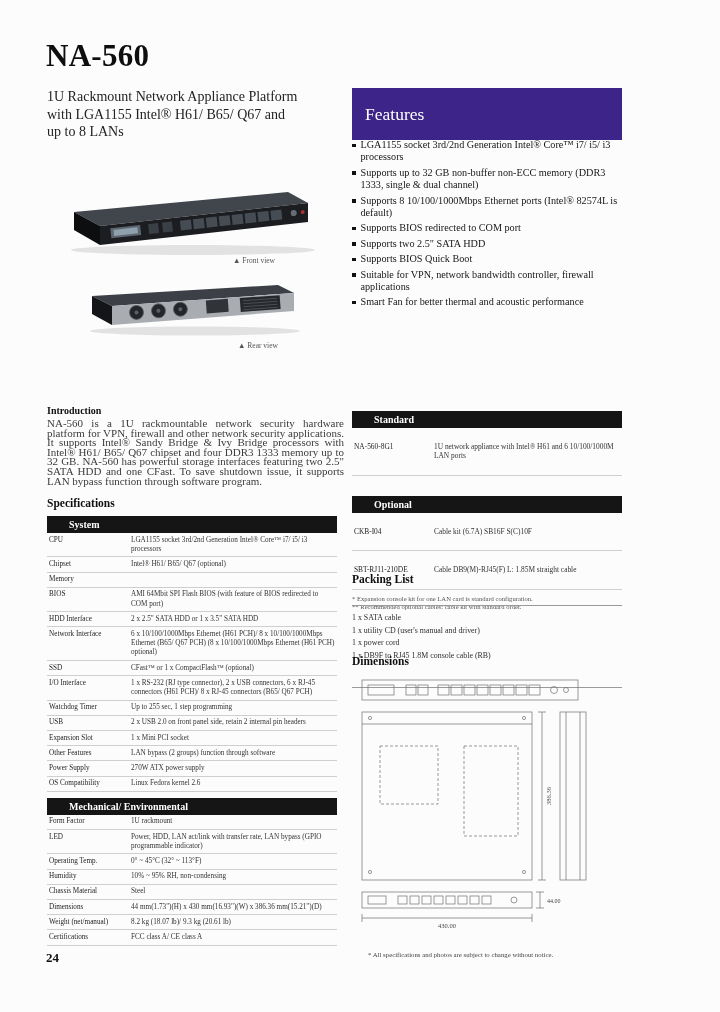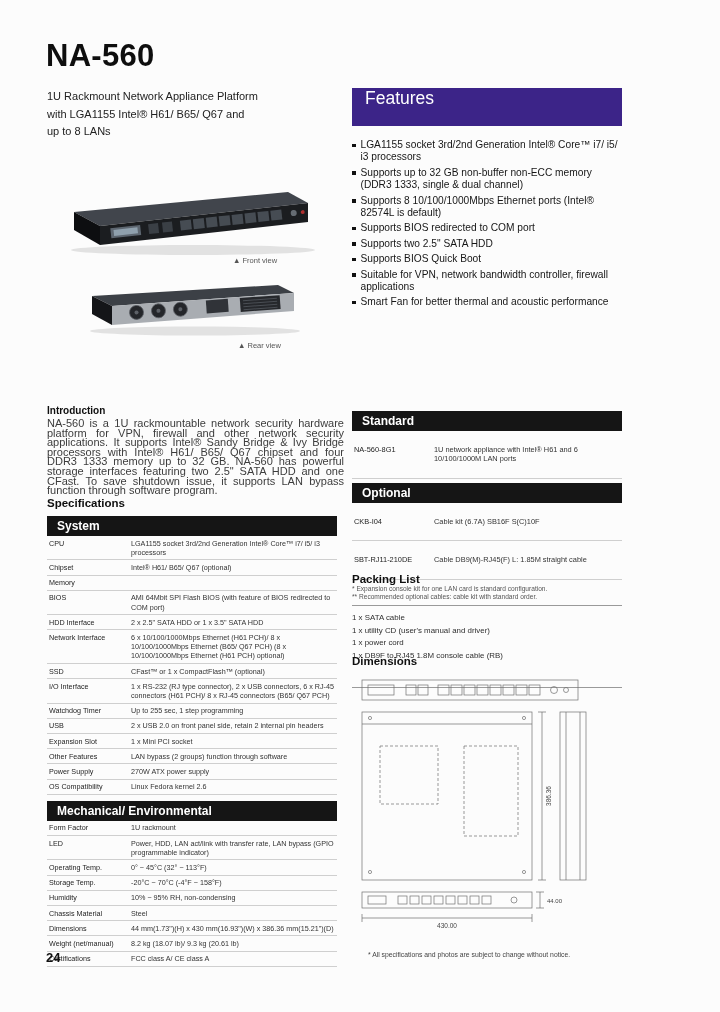--- a/index.html
+++ b/index.html
@@ -1,39 +1,39 @@
 <!DOCTYPE html>
 <html><head>
 <meta charset="utf-8">
 <style>
   *{margin:0;padding:0;box-sizing:border-box}
   html,body{background:#e9e9e9}
   .page{position:relative;width:720px;height:1012px;margin:0 auto;background:#fcfcfc;
-        font-family:Liberation Sans, sans-serif;color:#1a1a1a;overflow:hidden}
+        font-family:Liberation Serif, serif;color:#1a1a1a;overflow:hidden}
   .abs{position:absolute}
 
   .title{left:46px;top:38px;font-size:31px;font-weight:bold;color:#0e0e0e;letter-spacing:.3px}
-  .subtitle{left:47px;top:88px;font-size:11px;line-height:17.5px;color:#222;white-space:pre-line;width:300px}
-
-  .features-box{left:352px;top:88px;width:270px;height:38px;background:#3c2488;color:#fff;
-                font-size:17.5px;display:flex;align-items:flex-start;padding-left:13px}
+  .subtitle{left:47px;top:88px;font-size:14px;line-height:17.5px;color:#222;white-space:pre-line;width:300px}
+
+  .features-box{left:352px;top:88px;width:270px;height:52px;background:#3c2488;color:#fff;
+                font-size:17.5px;display:flex;align-items:center;padding-left:13px}
   .features-list{left:352px;top:139px;width:272px;list-style:none}
   .feat{display:flex;gap:5px;margin-bottom:3px;font-size:10.2px;line-height:12.4px;color:#161616}
   .blt{flex:0 0 auto;width:3.5px;height:3.5px;background:#111;margin-top:4.5px}
 
   .viewcap{font-size:7.5px;color:#555}
 
   .intro{left:47px;top:405px;width:297px}
   .intro h4{font-size:10px;font-weight:bold;color:#0f0f0f;margin-bottom:3px}
   .intro p{font-size:11px;line-height:9.6px;color:#3c3c3c;text-align:justify}
 
   .h3{font-size:11.5px;font-weight:bold;color:#0f0f0f;margin-bottom:7px}
   .h3.ruled{border-bottom:1px solid #9a9a9a;padding-bottom:20px;margin-bottom:6px}
 
-  .bar{background:#151515;color:#fff;font-size:12px;font-weight:bold;padding:3px 10px;margin-top:2px}
+  .bar{background:#151515;color:#fff;font-size:10px;font-weight:bold;padding:3px 22px;margin-top:2px}
 
   .ordering{left:352px;top:409px;width:270px}
   .orow{display:flex;border-bottom:1px solid #cfcfcf;padding:14px 2px;font-size:7.4px;line-height:9.4px;color:#333}
   .om{flex:0 0 80px;color:#1d1d1d}
   .od{flex:1}
   .onotes{margin-top:5px}
   .onote{font-size:6.6px;line-height:8.8px;color:#555}
 
   .packing{left:352px;top:573px;width:270px}
   .pitem{font-size:7.9px;line-height:12.5px;color:#2e2e2e}
@@ -148,21 +148,21 @@
     <h4>Introduction</h4>
     <p>NA-560 is a 1U rackmountable network security hardware platform for VPN, firewall and other network security applications. It supports Intel® Sandy Bridge &amp; Ivy Bridge processors with Intel® H61/ B65/ Q67 chipset and four DDR3 1333 memory up to 32 GB. NA-560 has powerful storage interfaces featuring two 2.5" SATA HDD and one CFast. To save shutdown issue, it supports LAN bypass function through software program.</p>
   </div>
 
   <div class="abs ordering">
     <div class="bar">Standard</div>
     <div class="orow">
       <div class="om">NA-560-8G1</div>
       <div class="od">1U network appliance with Intel® H61 and 6 10/100/1000M LAN ports</div>
     </div>
-    <div class="bar" style="margin-top:4px">Optional</div>
+    <div class="bar" style="margin-top:20px">Optional</div>
     <div class="orow">
       <div class="om">CKB-I04</div>
       <div class="od">Cable kit (6.7A) SB16F S(C)10F</div>
     </div>
     <div class="orow">
       <div class="om">SBT-RJ11-210DE</div>
       <div class="od">Cable DB9(M)-RJ45(F) L: 1.85M straight cable</div>
     </div>
     <div class="onotes">
       <div class="onote">* Expansion console kit for one LAN card is standard configuration.</div>
@@ -307,24 +307,20 @@
       </div>
     <div class="srow">
         <div class="sl">LED</div>
         <div class="sv">Power, HDD, LAN act/link with transfer rate, LAN bypass (GPIO programmable indicator)</div>
       </div>
     <div class="srow">
         <div class="sl">Operating Temp.</div>
         <div class="sv">0° ~ 45°C (32° ~ 113°F)</div>
       </div>
     <div class="srow">
-        <div class="sl">Storage Temp.</div>
-        <div class="sv">-20°C ~ 70°C (-4°F ~ 158°F)</div>
-      </div>
-    <div class="srow">
         <div class="sl">Humidity</div>
         <div class="sv">10% ~ 95% RH, non-condensing</div>
       </div>
     <div class="srow">
         <div class="sl">Chassis Material</div>
         <div class="sv">Steel</div>
       </div>
     <div class="srow">
         <div class="sl">Dimensions</div>
         <div class="sv">44 mm(1.73")(H) x 430 mm(16.93")(W) x 386.36 mm(15.21")(D)</div>

